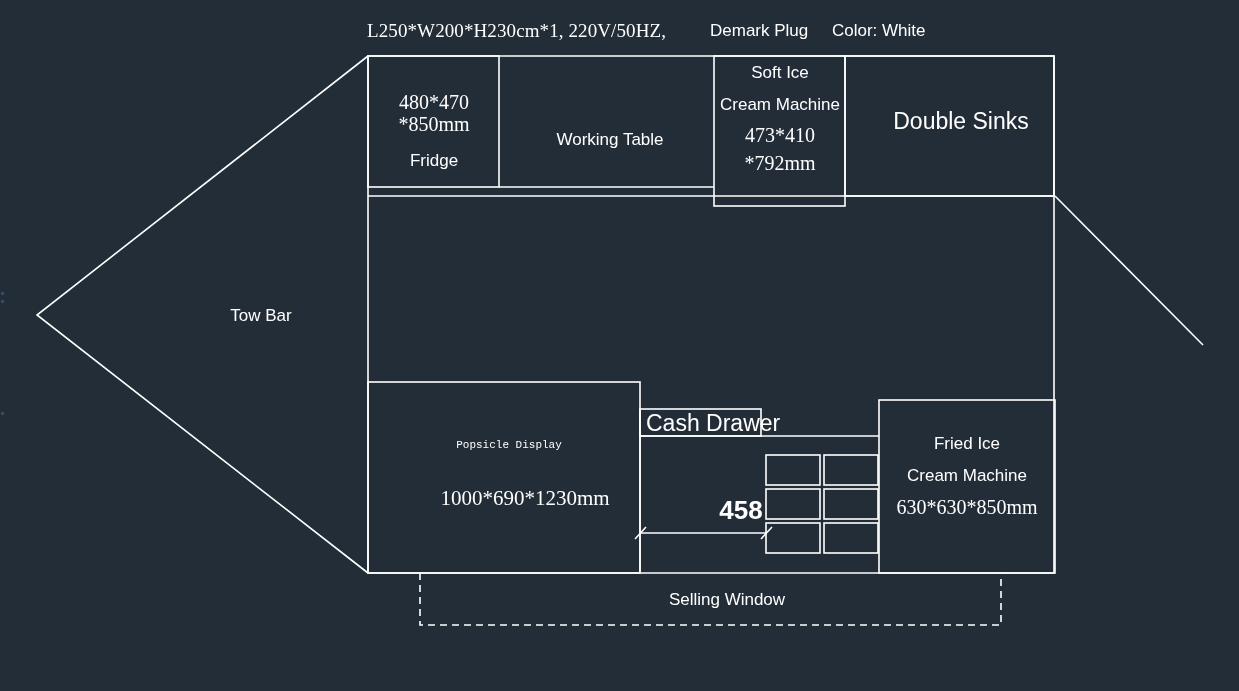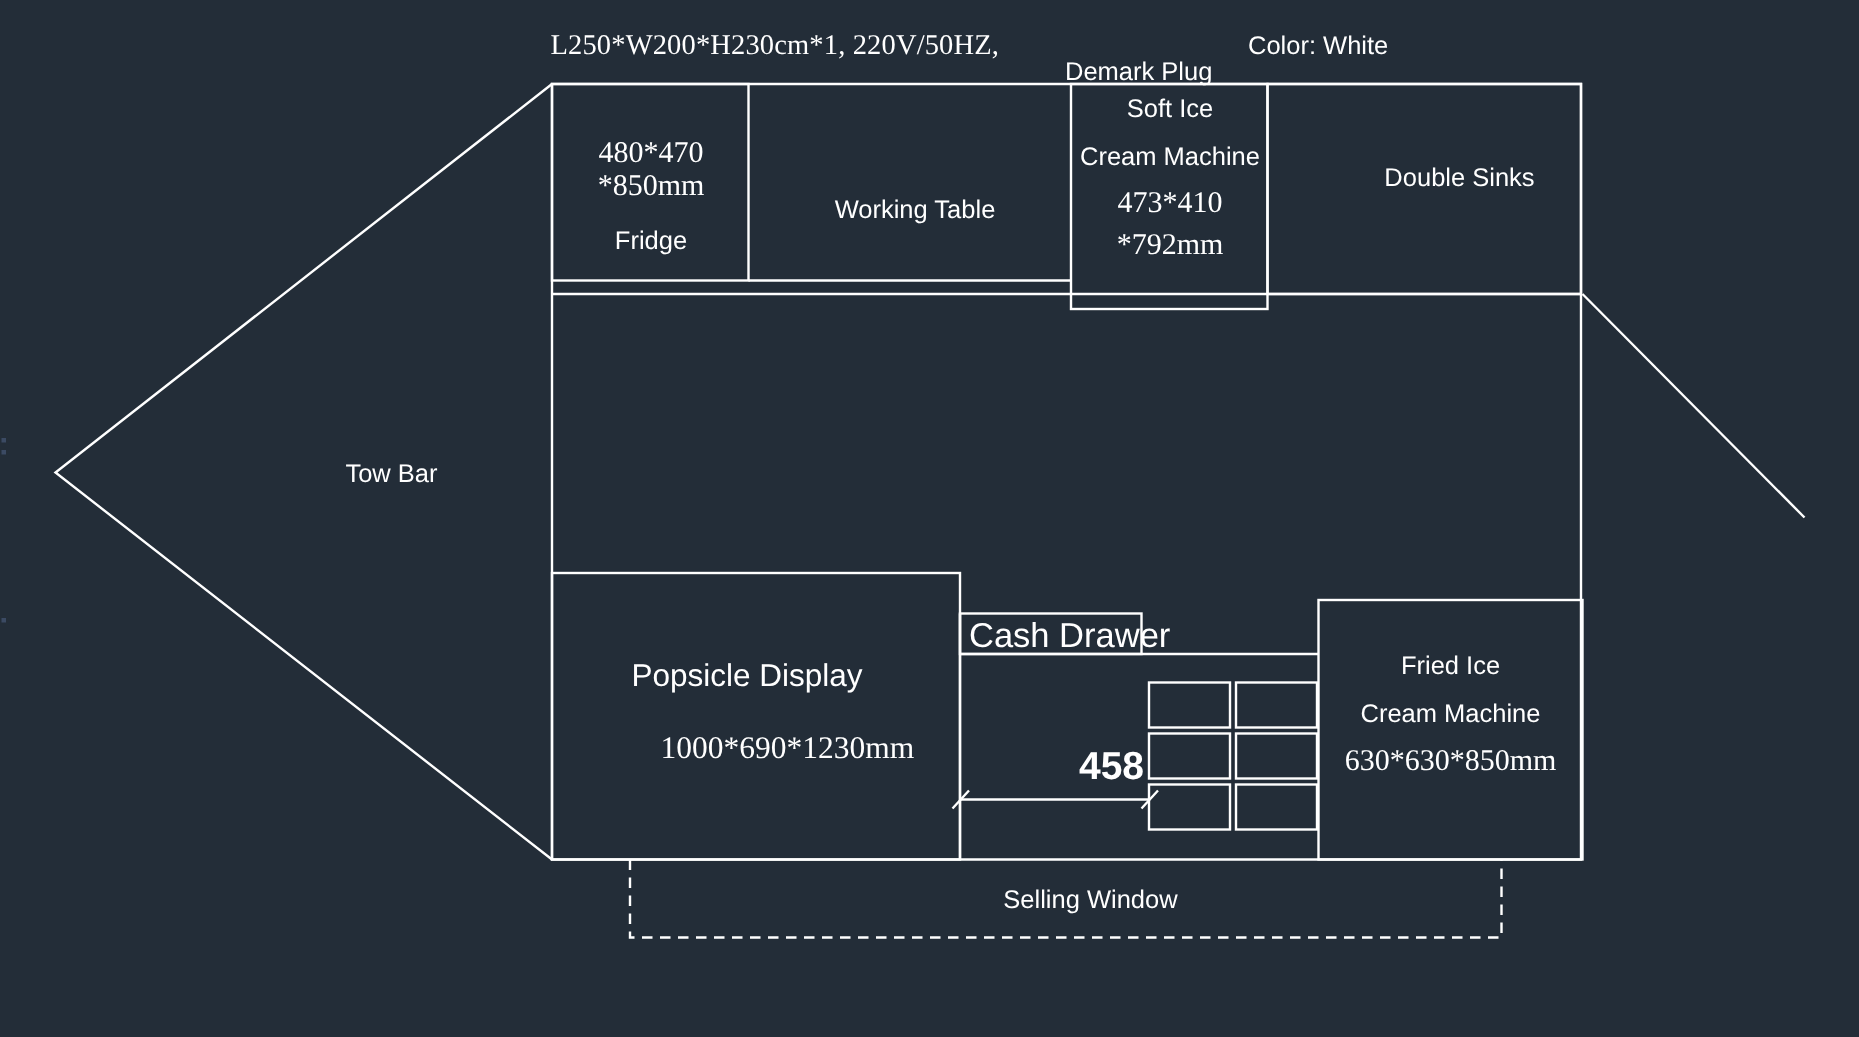--- a/index.html
+++ b/index.html
@@ -33,40 +33,40 @@
     color: #ffffff;
     white-space: nowrap;
     line-height: 1.0;
   }
   .sans  { font-family: "Liberation Sans", sans-serif; }
   .serif { font-family: "Liberation Serif", serif; }
   .ctr   { transform: translateX(-50%); text-align: left; }
 
   
   #title-dims     { left: 367px; top: 21px; font-size: 19px; letter-spacing: .1px; }
-  #title-plug     { left: 710px; top: 22px; font-size: 17px; margin-top: 17px; }
+  #title-plug     { left: 710px; top: 22px; font-size: 17px; }
   #title-color    { left: 832px; top: 22px; font-size: 17px; }
 
   
   #fridge-dim1    { left: 434px; top: 92px;  font-size: 20px; }
   #fridge-dim2    { left: 434px; top: 114px; font-size: 20px; }
   #fridge-name    { left: 434px; top: 152px; font-size: 17px; }
 
   #worktable-name { left: 610px; top: 131px; font-size: 17px; }
 
   #softice-l1     { left: 780px; top: 64px;  font-size: 17px; }
   #softice-l2     { left: 780px; top: 96px;  font-size: 17px; }
   #softice-dim1   { left: 780px; top: 125px; font-size: 20px; }
   #softice-dim2   { left: 780px; top: 153px; font-size: 20px; }
 
-  #sinks-name     { left: 961px; top: 110px; font-size: 17px; margin-left: 12px; }
+  #sinks-name     { left: 961px; top: 110px; font-size: 23px; }
 
   #towbar-name    { left: 261px; top: 307px; font-size: 17px; }
 
-  #popsicle-name  { left: 498px; top: 440px; font-size: 21px; }
+  #popsicle-name  { left: 509px; top: 440px; font-size: 11px; font-family: Liberation Mono, monospace; }
   #popsicle-dim   { left: 525px; top: 488px; font-size: 21px; }
 
   #cashdrawer-name{ left: 646px; top: 412px; font-size: 23px; transform:none; text-align:left; }
 
   #dim458         { left: 705px; top: 497px; font-size: 26px; font-weight: 600; margin-left: 36px; }
 
   #friedice-l1    { left: 967px; top: 435px; font-size: 17px; }
   #friedice-l2    { left: 967px; top: 467px; font-size: 17px; }
   #friedice-dim   { left: 967px; top: 497px; font-size: 20px; }
 

